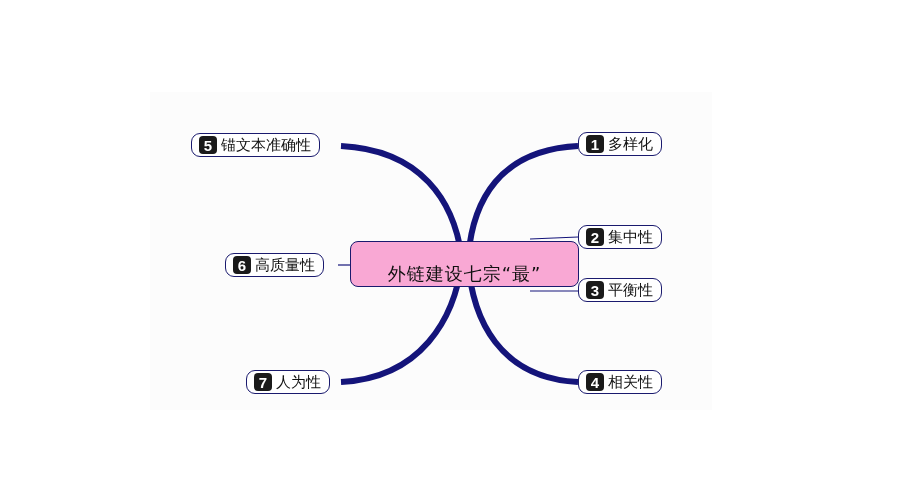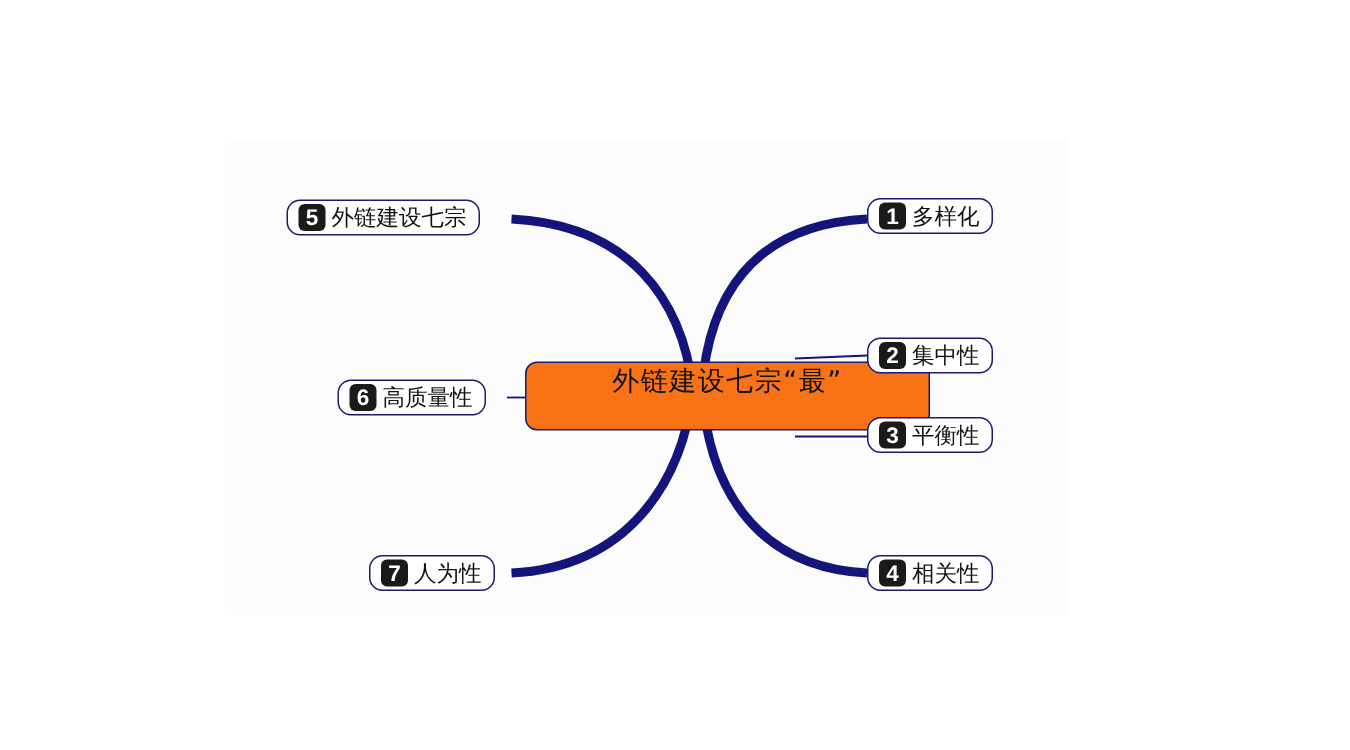--- a/index.html
+++ b/index.html
@@ -2,21 +2,21 @@
 <html><head>
 <meta charset="utf-8">
 <style>
   html,body{margin:0;padding:0;background:#ffffff;}
   body{width:900px;height:500px;position:relative;overflow:hidden;font-family:"DejaVu Sans","Liberation Sans",sans-serif;}
   .panel{position:absolute;left:150px;top:92px;width:562px;height:318px;background:#fcfcfc;}
   svg.links{position:absolute;left:0;top:0;}
   .node{position:absolute;height:24px;border:1.5px solid #1a1a6e;border-radius:9px;background:#ffffff;display:flex;align-items:center;box-sizing:border-box;padding:0 8px 0 7px;}
   .badge{display:inline-flex;width:18px;height:18px;border-radius:4px;background:#1a1a1a;color:#fff;font-weight:bold;font-size:15px;align-items:center;justify-content:center;margin-right:4px;font-family:"Liberation Sans",sans-serif;}
   .label{font-size:15px;color:#111;white-space:nowrap;}
-  .center{position:absolute;left:350px;top:241px;width:270px;height:46px;border:1.5px solid #1a1a6e;border-radius:8px;background:#f97316;display:flex;align-items:flex-start;justify-content:center;box-sizing:border-box;}
+  .center{position:absolute;left:350px;top:241px;width:229px;height:46px;border:1.5px solid #1a1a6e;border-radius:8px;background:#f9a8d4;display:flex;align-items:flex-end;justify-content:center;box-sizing:border-box;}
   .center .title{font-size:18px;color:#111;letter-spacing:1px;}
 </style>
 </head>
 <body>
 
 <div class="panel"></div>
 
 <svg class="links" width="900" height="500">
 
   <path d="M341,146 C420,150 455,200 462,260 C455,320 420,378 341,382" fill="none" stroke="#14147a" stroke-width="6"></path>
@@ -42,21 +42,21 @@
 <div class="node" style="left:578px;top:278px;">
   <span class="badge">3</span>
   <span class="label">平衡性</span>
 </div>
 <div class="node" style="left:578px;top:370px;">
   <span class="badge">4</span>
   <span class="label">相关性</span>
 </div>
 <div class="node" style="left:191px;top:133px;">
   <span class="badge">5</span>
-  <span class="label">外链建设七宗</span>
+  <span class="label">锚文本准确性</span>
 </div>
 <div class="node" style="left:225px;top:253px;">
   <span class="badge">6</span>
   <span class="label">高质量性</span>
 </div>
 <div class="node" style="left:246px;top:370px;">
   <span class="badge">7</span>
   <span class="label">人为性</span>
 </div>
 

